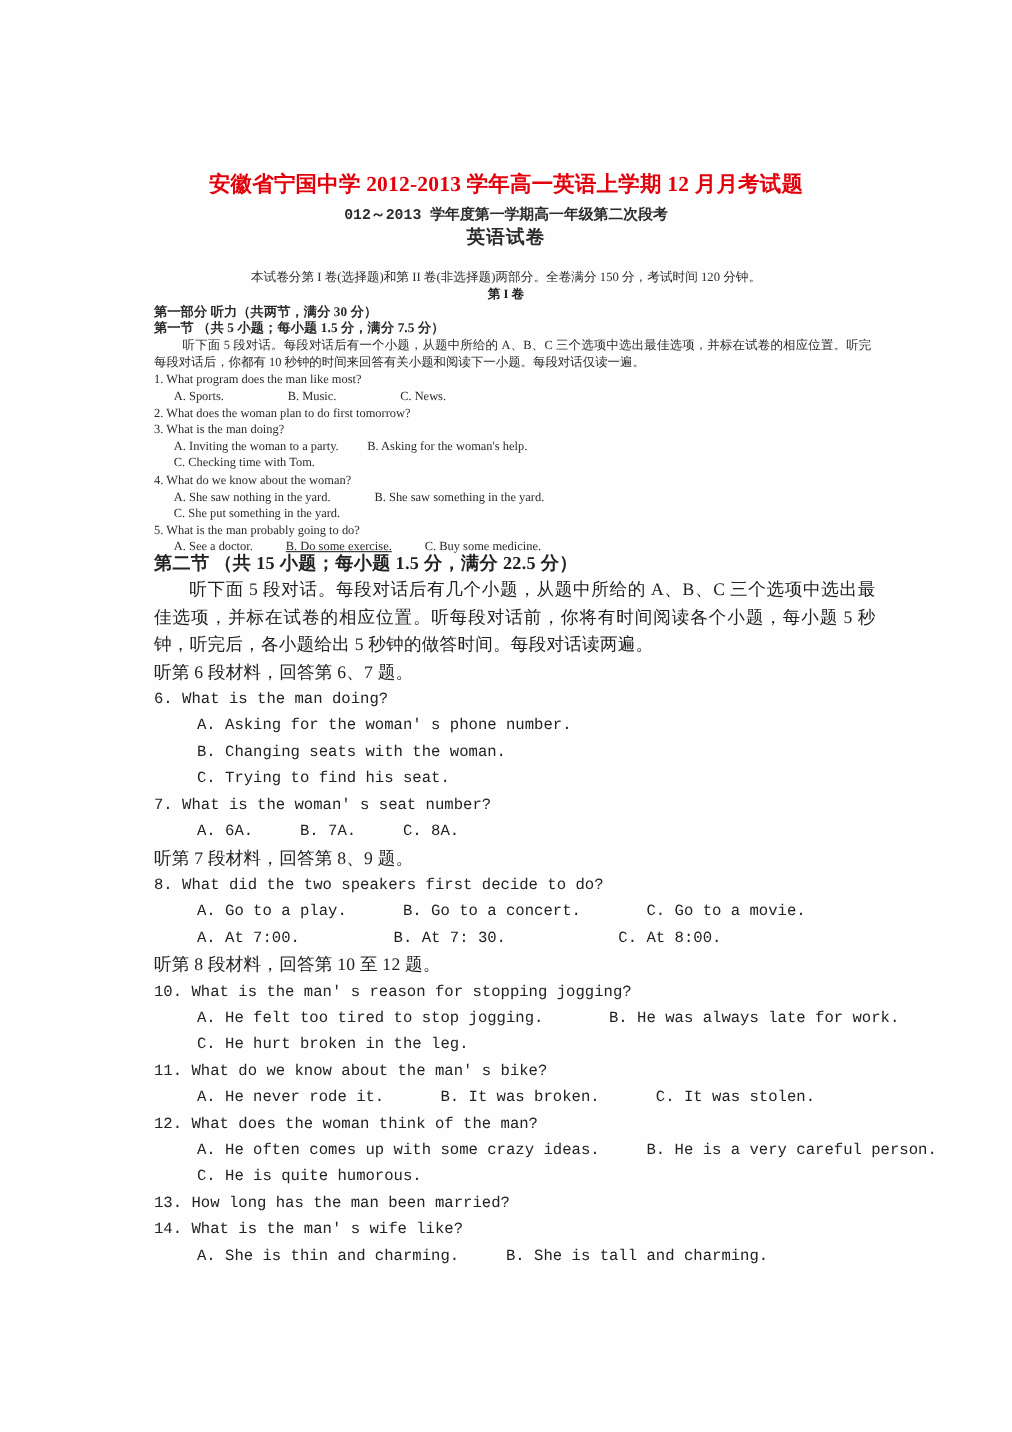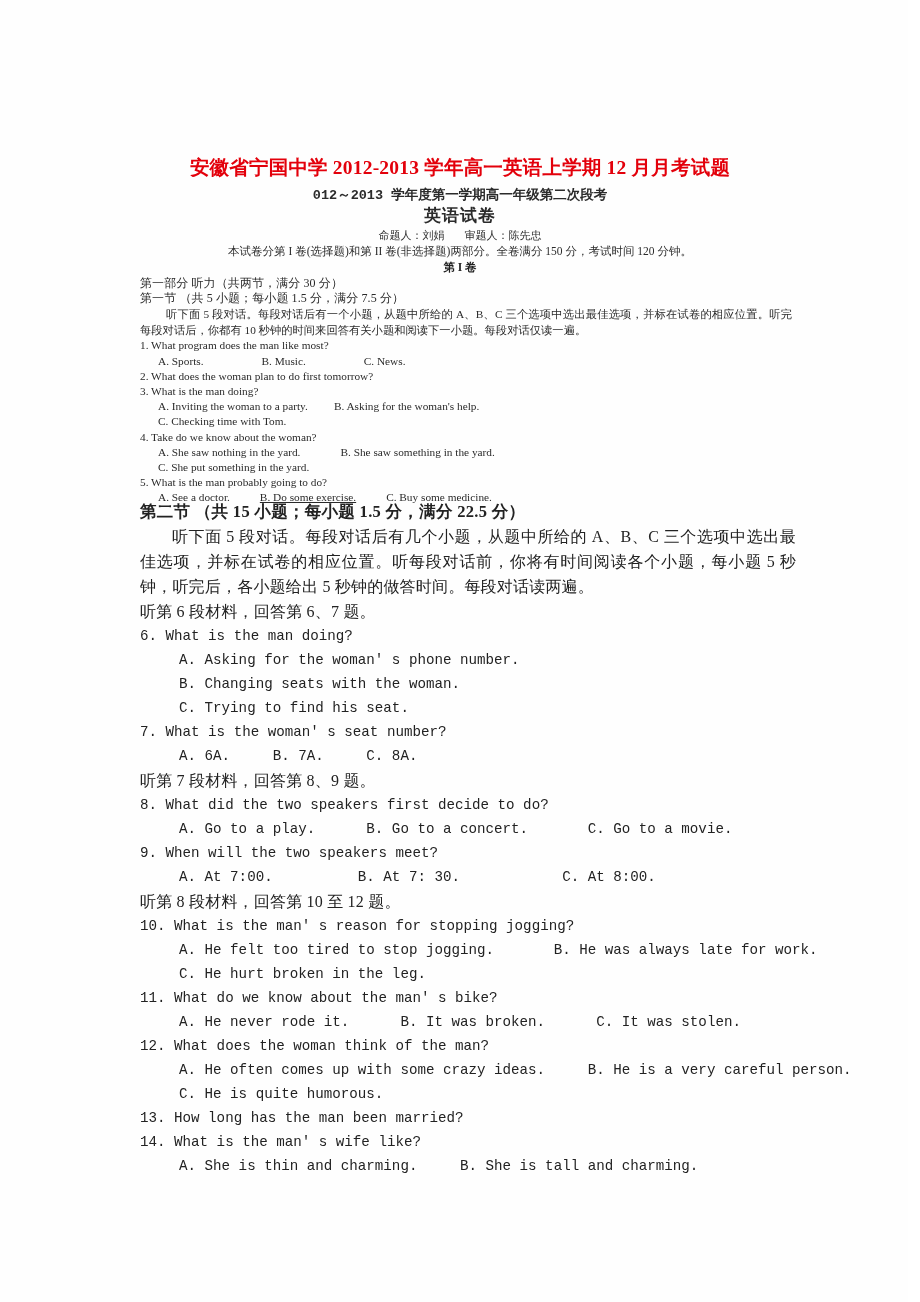--- a/index.html
+++ b/index.html
@@ -100,21 +100,21 @@
   .small-sec {
     position: absolute;
     left: 140px;
     top: 276px;
     width: 652px;
     font-size: 11.5px;
     line-height: 15.2px;
     color: #2a2a2a;
   }
   .small-sec .hd {
-    font-weight: normal;
+    font-weight: bold;
     font-size: 12px;
     letter-spacing: 0.1px;
   }
   .small-sec .para {
     text-indent: 26px;
     text-align: justify;
     font-size: 11.3px;
     line-height: 16px;
   }
   .small-sec .q {
@@ -179,23 +179,20 @@
   }
 </style>
 </head>
 <body>
 
 <div class="page">
 
   <div class="doc-title">安徽省宁国中学 2012-2013 学年高一英语上学期 12 月月考试题</div>
   <div class="subtitle-1">012～2013 学年度第一学期高一年级第二次段考</div>
   <div class="subtitle-2">英语试卷</div>
-  <div class="authors">
-    <span>命题人：刘娟</span><span class="gap"></span><span>审题人：陈先忠</span>
-  </div>
   <div class="exam-note">本试卷分第 I 卷(选择题)和第 II 卷(非选择题)两部分。全卷满分 150 分，考试时间 120 分钟。</div>
   <div class="part-label">第 I 卷</div>
 
   <div class="small-sec">
     <div class="hd">第一部分 听力（共两节，满分 30 分）</div>
     <div class="hd">第一节 （共 5 小题；每小题 1.5 分，满分 7.5 分）</div>
     <div class="para">听下面 5 段对话。每段对话后有一个小题，从题中所给的 A、B、C 三个选项中选出最佳选项，并标在试卷的相应位置。听完每段对话后，你都有 10 秒钟的时间来回答有关小题和阅读下一小题。每段对话仅读一遍。</div>
 
     <div class="q">
       <span>1.</span>
@@ -216,21 +213,21 @@
     </div>
     <div class="opts">
       <span>A. Inviting the woman to a party.</span><span class="sp-a" style="width:26px"></span><span>B. Asking for the woman's help.</span>
     </div>
     <div class="opts">
       <span>C. Checking time with Tom.</span>
     </div>
 
     <div class="q">
       <span>4.</span>
-      <span>Take do we know about the woman?</span>
+      <span>What do we know about the woman?</span>
     </div>
     <div class="opts">
       <span>A. She saw nothing in the yard.</span><span class="sp-a" style="width:40px"></span><span>B. She saw something in the yard.</span>
     </div>
     <div class="opts">
       <span>C. She put something in the yard.</span>
     </div>
 
     <div class="q">
       <span>5.</span>
@@ -251,21 +248,20 @@
     <div class="en-opt">  B. Changing seats with the woman.</div>
     <div class="en-opt">  C. Trying to find his seat.</div>
 
     <div class="en-q">7. What is the woman' s seat number?</div>
     <div class="en-opt">  A. 6A.     B. 7A.     C. 8A.</div>
 
     <div class="cn-line">听第 7 段材料，回答第 8、9 题。</div>
     <div class="en-q">8. What did the two speakers first decide to do?</div>
     <div class="en-opt">  A. Go to a play.      B. Go to a concert.       C. Go to a movie.</div>
 
-    <div class="en-q">9. When will the two speakers meet?</div>
     <div class="en-opt">  A. At 7:00.          B. At 7: 30.            C. At 8:00.</div>
 
     <div class="cn-line">听第 8 段材料，回答第 10 至 12 题。</div>
     <div class="en-q">10. What is the man' s reason for stopping jogging?</div>
     <div class="en-opt">  A. He felt too tired to stop jogging.       B. He was always late for work.</div>
     <div class="en-opt">  C. He hurt broken in the leg.</div>
 
     <div class="en-q">11. What do we know about the man' s bike?</div>
     <div class="en-opt">  A. He never rode it.      B. It was broken.      C. It was stolen.</div>
 

